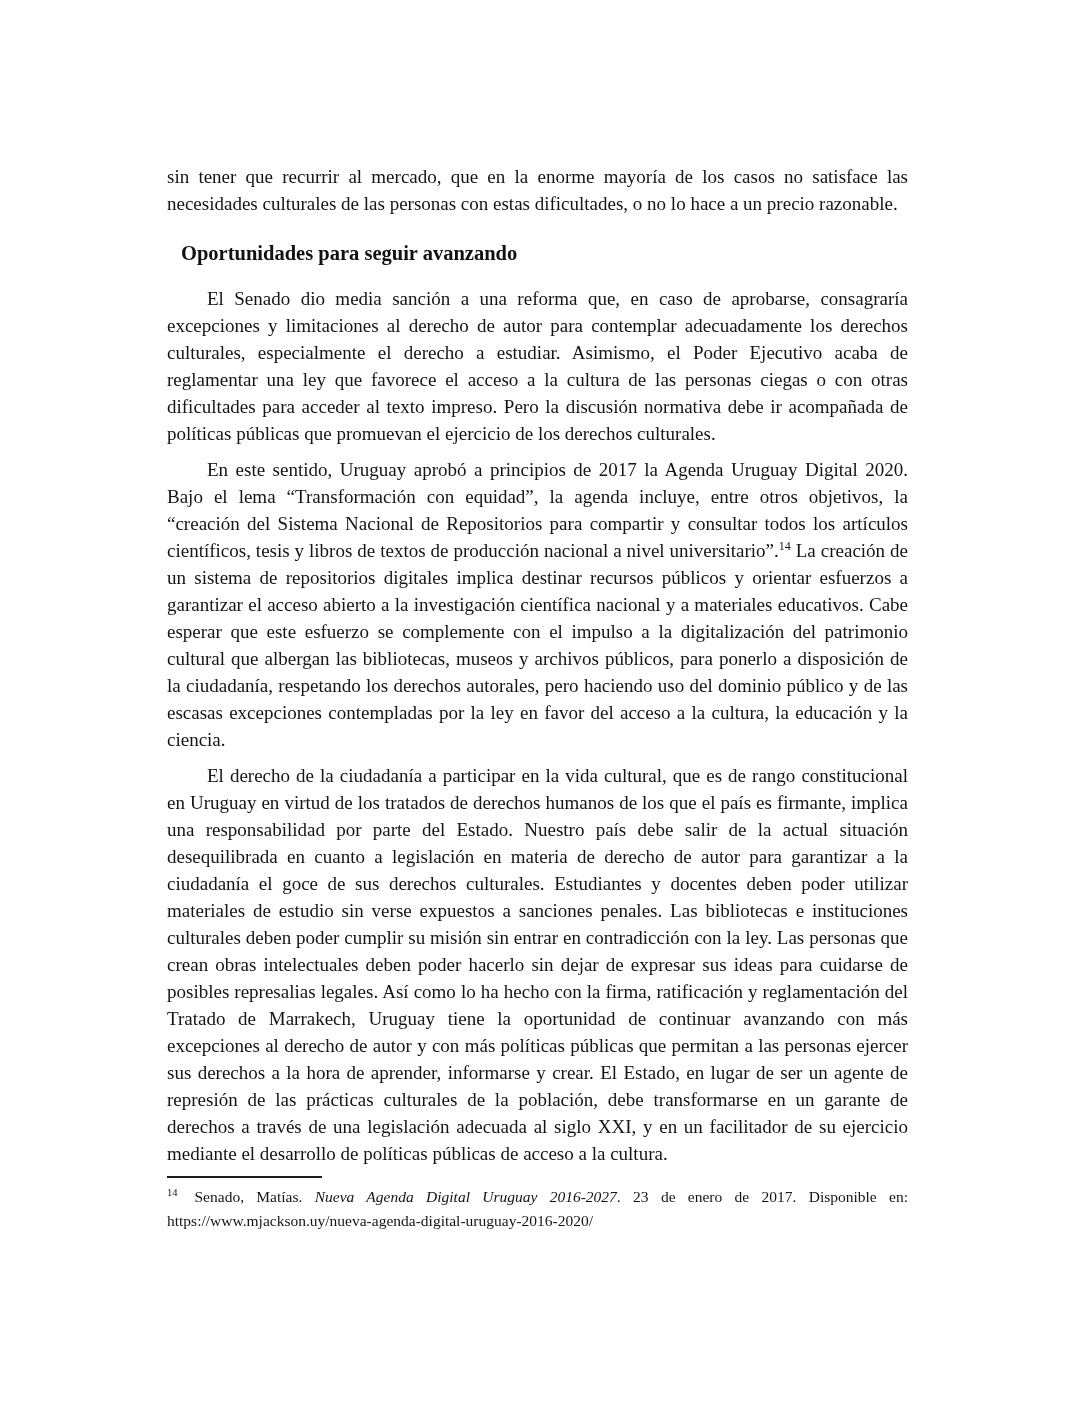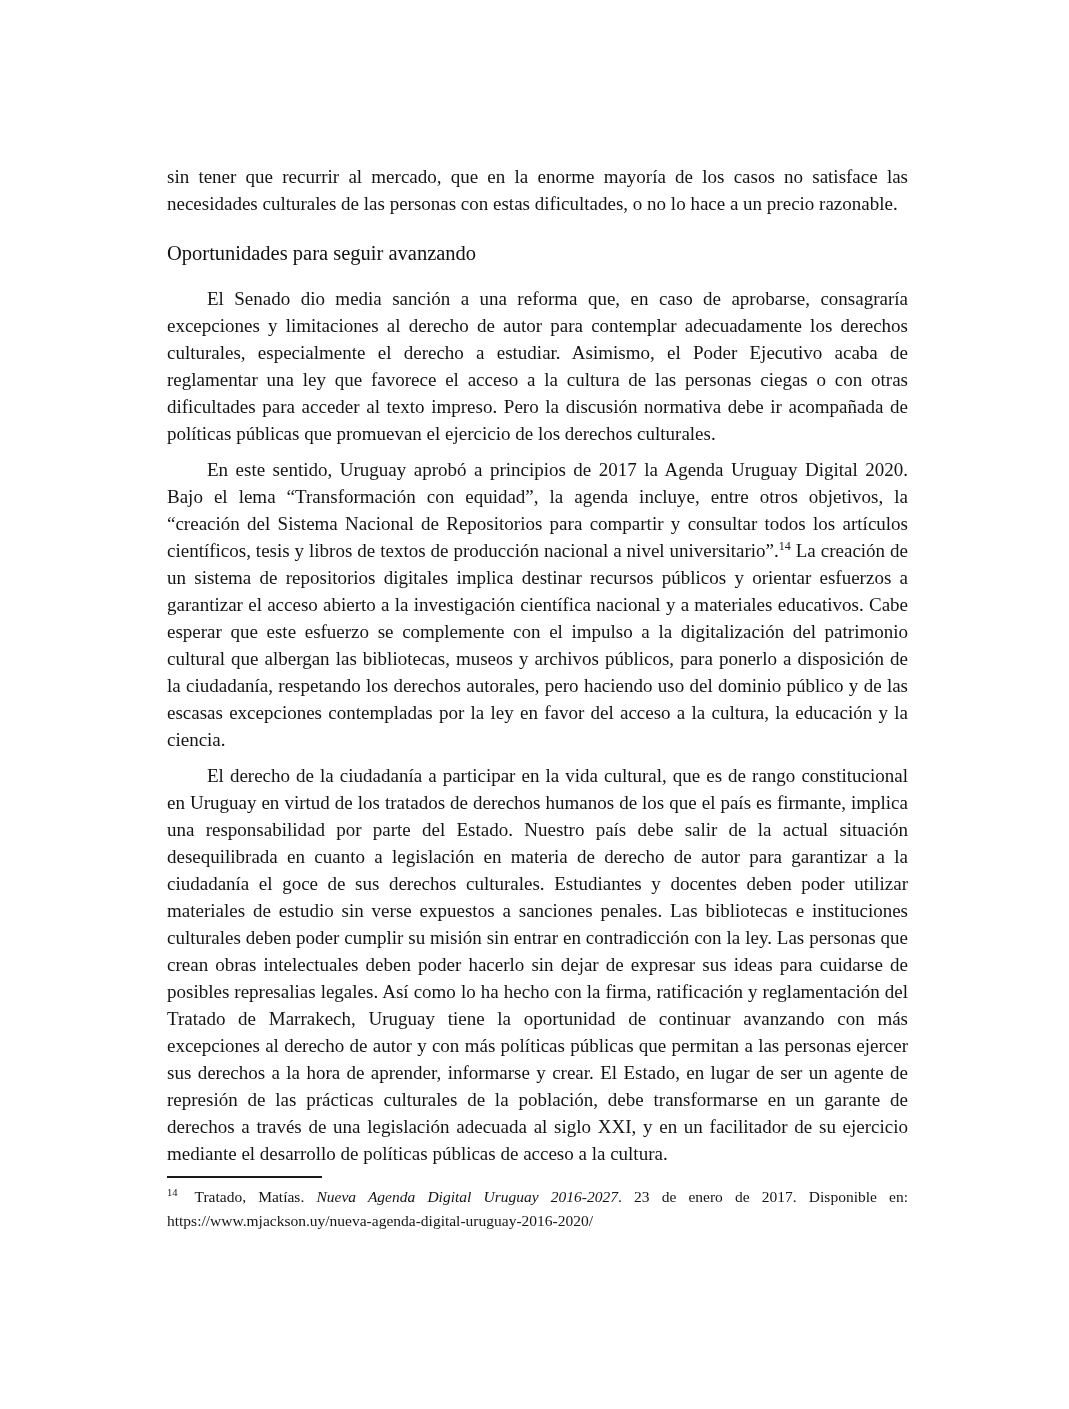--- a/index.html
+++ b/index.html
@@ -25,24 +25,24 @@
   .body-text {
     margin: 0 0 9px 0;
     font-size: 19px;
     line-height: 27px;
     text-align: justify;
     color: #141414;
   }
   .indent { text-indent: 40px; }
   .gap-after { }
   .section-heading {
-    margin: 22px 0 18px 0;
+    margin: 22px 0 18px 14px;
     font-size: 20.5px;
     line-height: 28px;
-    font-weight: normal;
+    font-weight: bold;
     color: #111111;
   }
   .fn-sup {
     font-size: 12px;
     line-height: 0;
     vertical-align: super;
   }
   .footnote-rule {
     width: 155px;
     height: 0;
@@ -106,21 +106,21 @@
     <h2 class="section-heading">Oportunidades para seguir avanzando</h2>
 
     <p class="body-text indent">El Senado dio media sanción a una reforma que, en caso de aprobarse, consagraría excepciones y limitaciones al derecho de autor para contemplar adecuadamente los derechos culturales, especialmente el derecho a estudiar. Asimismo, el Poder Ejecutivo acaba de reglamentar una ley que favorece el acceso a la cultura de las personas ciegas o con otras dificultades para acceder al texto impreso. Pero la discusión normativa debe ir acompañada de políticas públicas que promuevan el ejercicio de los derechos culturales.</p>
 
     <p class="body-text indent gap-after"><span>En este sentido, Uruguay aprobó a principios de 2017 la Agenda Uruguay Digital 2020. Bajo el lema “Transformación con equidad”, la agenda incluye, entre otros objetivos, la “creación del Sistema Nacional de Repositorios para compartir y consultar todos los artículos científicos, tesis y libros de textos de producción nacional a nivel universitario”.</span><sup class="fn-sup">14</sup><span> La creación de un sistema de repositorios digitales implica destinar recursos públicos y orientar esfuerzos a garantizar el acceso abierto a la investigación científica nacional y a materiales educativos. Cabe esperar que este esfuerzo se complemente con el impulso a la digitalización del patrimonio cultural que albergan las bibliotecas, museos y archivos públicos, para ponerlo a disposición de la ciudadanía, respetando los derechos autorales, pero haciendo uso del dominio público y de las escasas excepciones contempladas por la ley en favor del acceso a la cultura, la educación y la ciencia.</span></p>
 
     <p class="body-text indent">El derecho de la ciudadanía a participar en la vida cultural, que es de rango constitucional en Uruguay en virtud de los tratados de derechos humanos de los que el país es firmante, implica una responsabilidad por parte del Estado. Nuestro país debe salir de la actual situación desequilibrada en cuanto a legislación en materia de derecho de autor para garantizar a la ciudadanía el goce de sus derechos culturales. Estudiantes y docentes deben poder utilizar materiales de estudio sin verse expuestos a sanciones penales. Las bibliotecas e instituciones culturales deben poder cumplir su misión sin entrar en contradicción con la ley. Las personas que crean obras intelectuales deben poder hacerlo sin dejar de expresar sus ideas para cuidarse de posibles represalias legales. Así como lo ha hecho con la firma, ratificación y reglamentación del Tratado de Marrakech, Uruguay tiene la oportunidad de continuar avanzando con más excepciones al derecho de autor y con más políticas públicas que permitan a las personas ejercer sus derechos a la hora de aprender, informarse y crear. El Estado, en lugar de ser un agente de represión de las prácticas culturales de la población, debe transformarse en un garante de derechos a través de una legislación adecuada al siglo XXI, y en un facilitador de su ejercicio mediante el desarrollo de políticas públicas de acceso a la cultura.</p>
 
     <div class="footnote-rule"></div>
 
-    <p class="footnote"><sup class="fn-marker">14</sup><span>Tratado, Matías. </span><em>Nueva Agenda Digital Uruguay 2016-2027</em><span>. 23 de enero de 2017. Disponible en: https://www.mjackson.uy/nueva-agenda-digital-uruguay-2016-2020/</span></p>
+    <p class="footnote"><sup class="fn-marker">14</sup><span>Senado, Matías. </span><em>Nueva Agenda Digital Uruguay 2016-2027</em><span>. 23 de enero de 2017. Disponible en: https://www.mjackson.uy/nueva-agenda-digital-uruguay-2016-2020/</span></p>
 
   </main>
 
   <aside class="sidebar">
     <span class="sidebar-text">REGULACIÓN, PROTECCIÓN Y EXIGIBILIDAD</span>
   </aside>
 
   <div class="pagenum">
     <span>105</span>
   </div>

